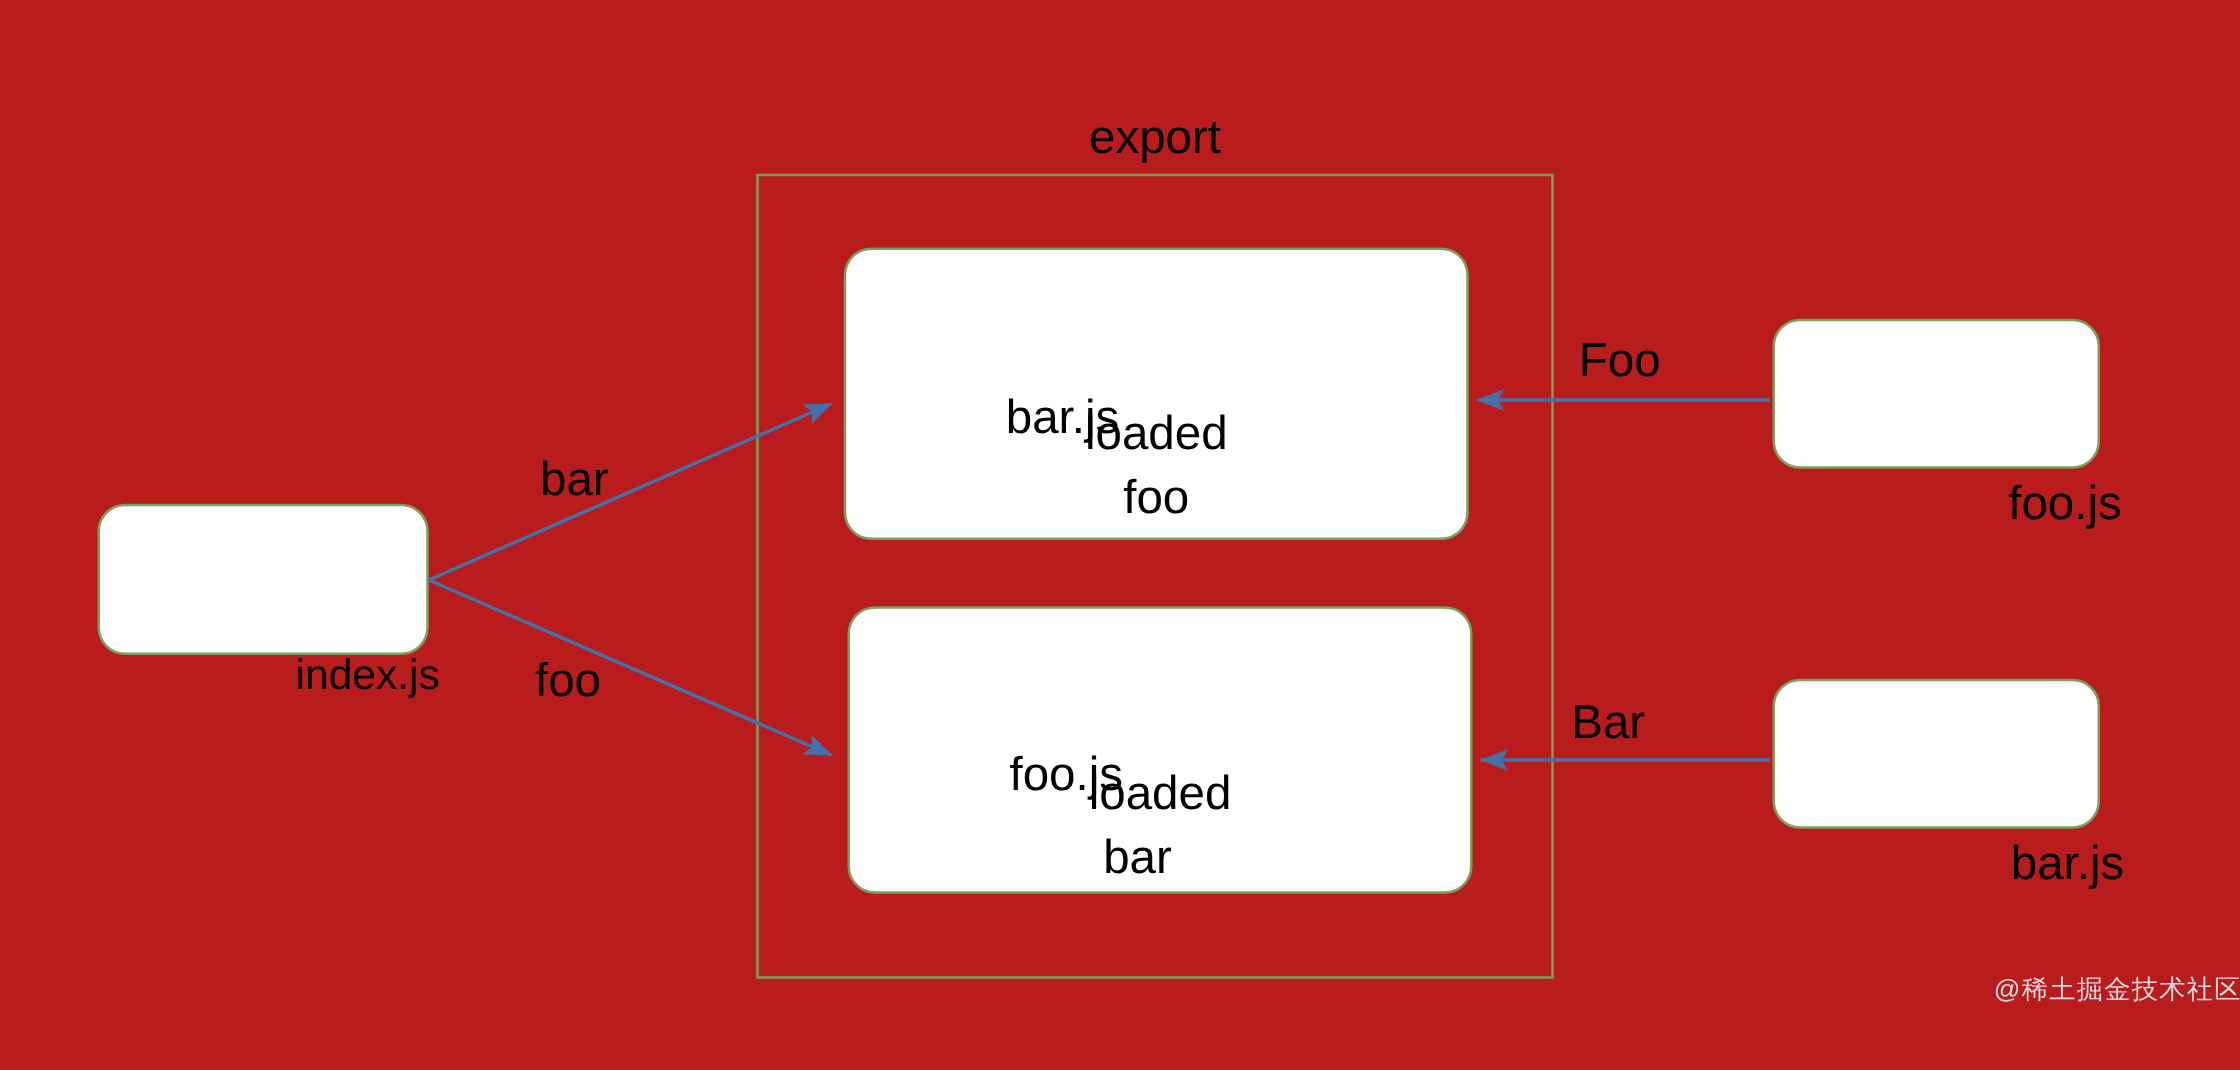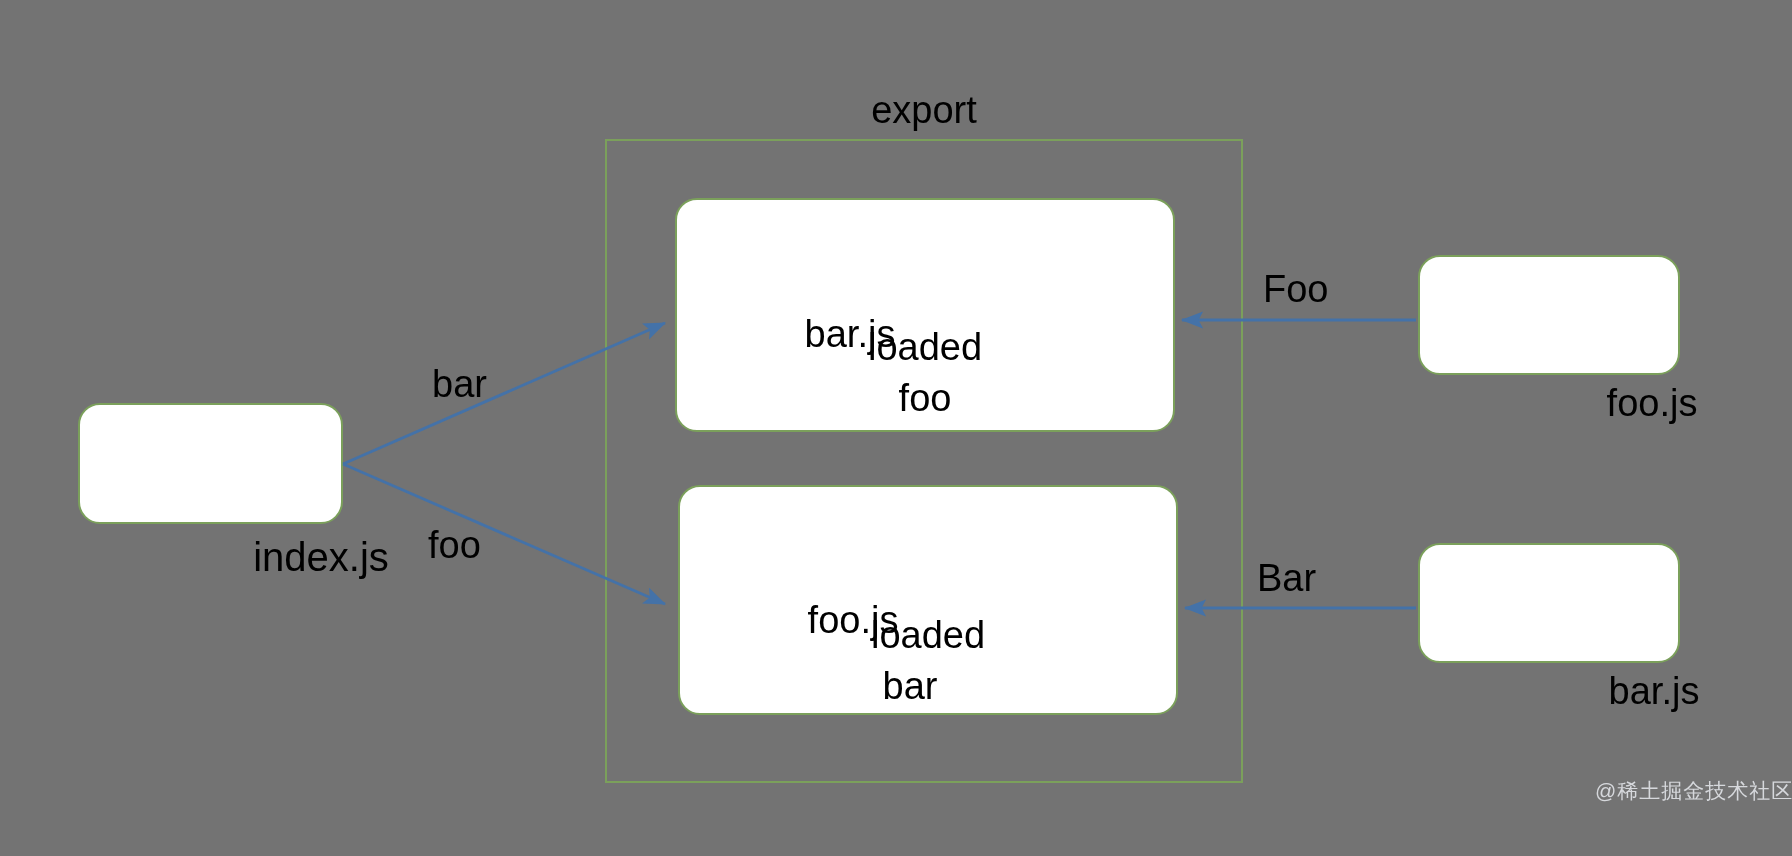--- a/index.html
+++ b/index.html
@@ -8,21 +8,21 @@
     background: #ffffff;
   }
   body {
     font-family: "Liberation Sans", sans-serif;
     -webkit-font-smoothing: antialiased;
   }
   #canvas {
     position: relative;
     width: 1792px;
     height: 856px;
-    background: #737373;
+    background: #b91c1c;
     overflow: hidden;
   }
   svg.layer {
     position: absolute;
     left: 0;
     top: 0;
     width: 1792px;
     height: 856px;
     pointer-events: none;
   }
@@ -105,21 +105,21 @@
       <span class="sq" style="width:94px;">
         
       </span>
     </span>
   </div>
 
   <div class="center-text" style="left:678px; top:613px; width:500px; font-size:38px;">loaded</div>
   <div class="center-text" style="left:660px; top:664px; width:500px; font-size:38px;">bar</div>
 
   <div class="node" style="left:78px; top:403px; width:265px; height:121px;"></div>
-  <div class="lbl" style="left:142px; top:440px; font-size:40px;">
+  <div class="lbl" style="left:142px; top:440px; font-size:34px;">
     <span class="filename">
       <span>index.js</span>
       <span class="sq" style="width:136px;">
         
       </span>
     </span>
   </div>
 
   <div class="node" style="left:1418px; top:255px; width:262px; height:120px;"></div>
   <div class="lbl" style="left:1501px; top:291px; font-size:38px;">

